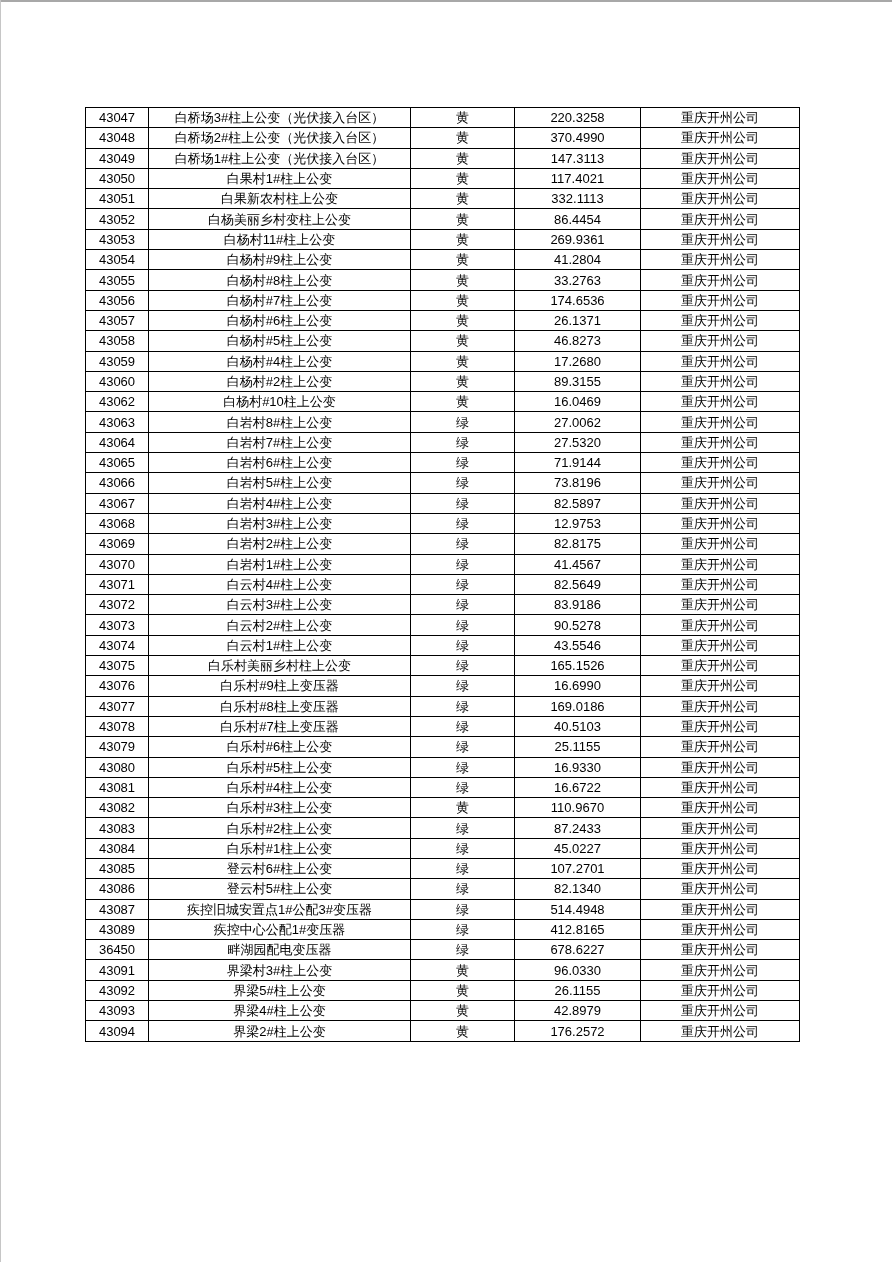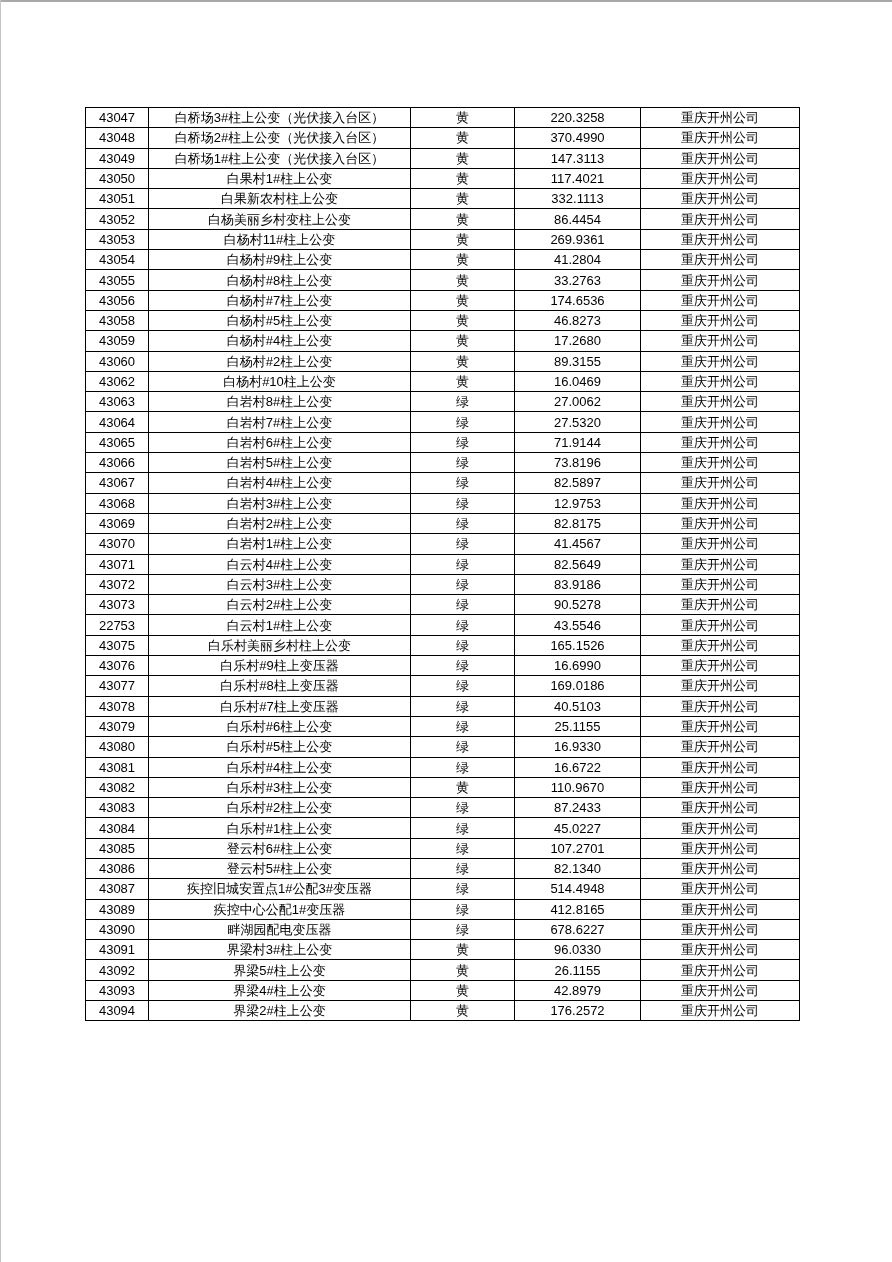--- a/index.html
+++ b/index.html
@@ -146,20 +146,27 @@
   </tr>
 
   <tr>
     <td>43056</td>
     <td>白杨村#7柱上公变</td>
     <td>黄</td>
     <td>174.6536</td>
     <td>重庆开州公司</td>
   </tr>
 
+  <tr>
+    <td>43057</td>
+    <td>白杨村#6柱上公变</td>
+    <td>黄</td>
+    <td>26.1371</td>
+    <td>重庆开州公司</td>
+  </tr>
 
   <tr>
     <td>43058</td>
     <td>白杨村#5柱上公变</td>
     <td>黄</td>
     <td>46.8273</td>
     <td>重庆开州公司</td>
   </tr>
 
   <tr>
@@ -269,21 +276,21 @@
 
   <tr>
     <td>43073</td>
     <td>白云村2#柱上公变</td>
     <td>绿</td>
     <td>90.5278</td>
     <td>重庆开州公司</td>
   </tr>
 
   <tr>
-    <td>22753</td>
+    <td>43074</td>
     <td>白云村1#柱上公变</td>
     <td>绿</td>
     <td>43.5546</td>
     <td>重庆开州公司</td>
   </tr>
 
   <tr>
     <td>43075</td>
     <td>白乐村美丽乡村柱上公变</td>
     <td>绿</td>
@@ -390,21 +397,21 @@
 
   <tr>
     <td>43089</td>
     <td>疾控中心公配1#变压器</td>
     <td>绿</td>
     <td>412.8165</td>
     <td>重庆开州公司</td>
   </tr>
 
   <tr>
-    <td>43090</td>
+    <td>36450</td>
     <td>畔湖园配电变压器</td>
     <td>绿</td>
     <td>678.6227</td>
     <td>重庆开州公司</td>
   </tr>
 
   <tr>
     <td>43091</td>
     <td>界梁村3#柱上公变</td>
     <td>黄</td>

